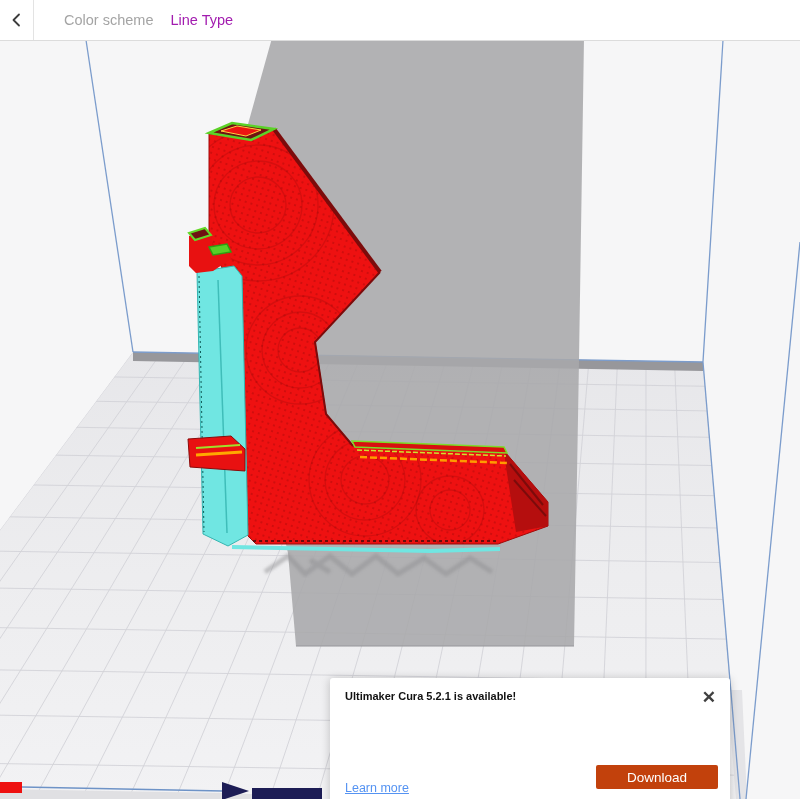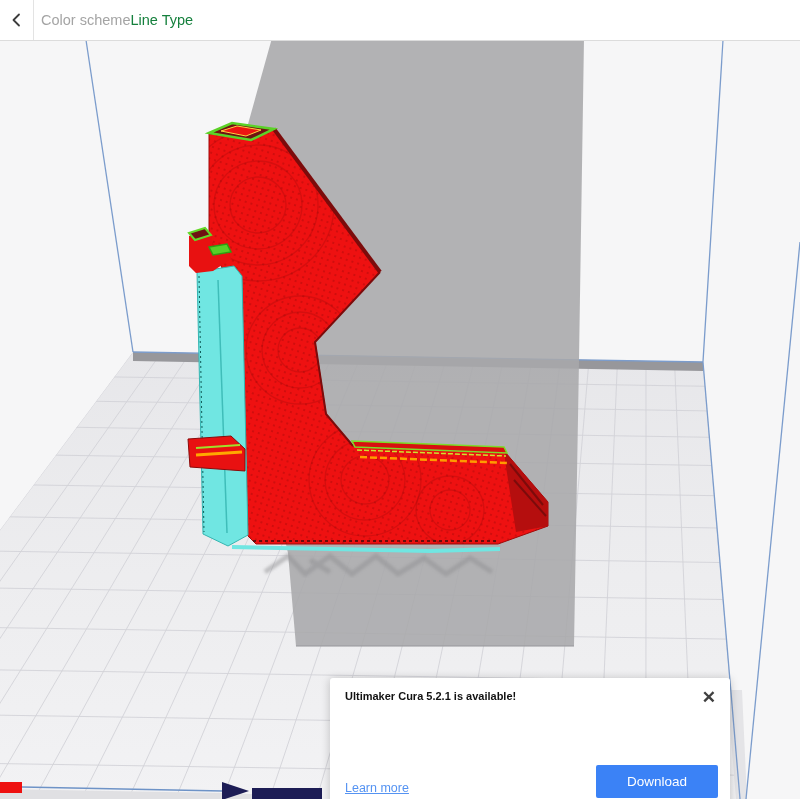--- a/index.html
+++ b/index.html
@@ -5,38 +5,38 @@
   html,body{margin:0;padding:0;}
   body{width:800px;height:799px;overflow:hidden;position:relative;
        font-family:"Liberation Sans", sans-serif;background:#f6f6f7;}
 
   
   .topbar{position:absolute;left:0;top:0;width:800px;height:40px;background:#ffffff;
           border-bottom:1px solid #dcdcdc;display:flex;align-items:center;z-index:30;}
   .back-btn{width:33px;height:40px;display:flex;align-items:center;justify-content:center;
             background:transparent;border:none;cursor:pointer;padding:0;}
   .topbar-divider{width:1px;height:40px;background:#e3e3e3;}
-  .scheme-label{margin-left:7px;font-size:14.5px;color:#a4a4a4;}
-  .scheme-value{font-size:14.5px;color:#15803d;font-weight:500;cursor:pointer;}
+  .scheme-label{margin-left:30px;font-size:14.5px;color:#a4a4a4;}
+  .scheme-value{margin-left:17px;font-size:14.5px;color:#a21caf;font-weight:500;cursor:pointer;}
 
   
   #scene{position:absolute;left:0;top:0;z-index:1;}
 
   
   .popup{position:absolute;left:330px;top:678px;width:400px;height:130px;background:#ffffff;
          border-radius:3px;box-shadow:0 1px 10px rgba(0,0,0,.22);z-index:40;}
   .popup-title{position:absolute;left:15px;top:12px;font-size:11px;font-weight:bold;color:#111111;}
   .popup-close{position:absolute;right:10px;top:7px;font-size:17px;font-weight:bold;color:#404040;
                background:transparent;border:none;cursor:pointer;line-height:1;padding:4px;}
   .popup-body{position:absolute;left:15px;top:38px;width:348px;font-size:12.5px;color:#2b2b2b;
               line-height:1.45;}
   .popup-link{position:absolute;left:15px;top:90px;font-size:12.5px;color:#5593f2;
               text-decoration:underline;cursor:pointer;margin-top:13px;}
-  .popup-download{position:absolute;right:12px;top:87px;height:33px;min-width:122px;
-                  background:#3b82f6;color:#ffffff;border:none;border-radius:2px;
+  .popup-download{position:absolute;right:12px;top:87px;height:24px;min-width:122px;
+                  background:#c2410c;color:#ffffff;border:none;border-radius:2px;
                   font-size:13.5px;font-family:"Liberation Sans",sans-serif;cursor:pointer;padding:0 18px;}
 </style>
 </head>
 <body>
 
 <svg id="scene" width="800" height="799" viewBox="0 0 800 799">
   <defs>
     <clipPath id="plateClip">
       <polygon points="133,352 703,362 740,799 0,799 0,530"></polygon>
     </clipPath>

